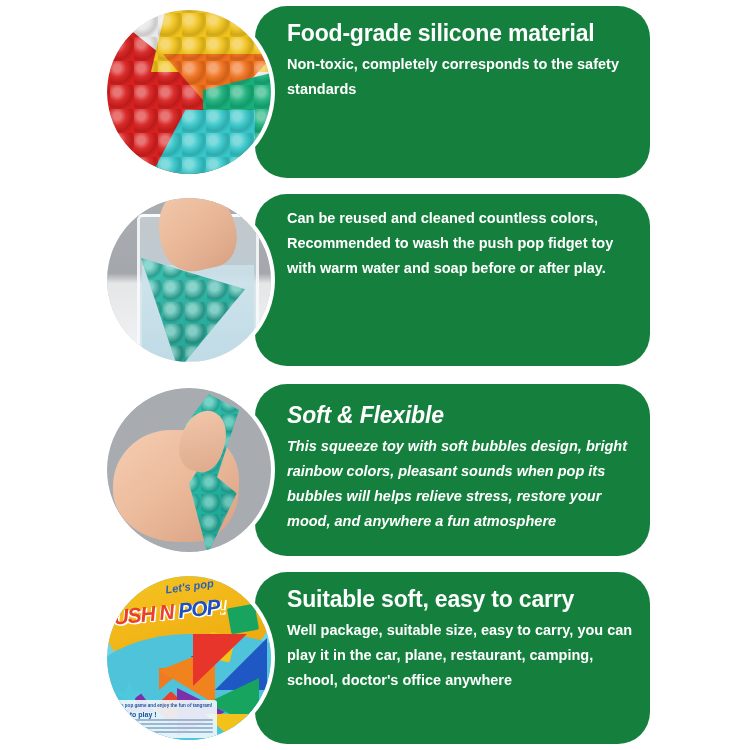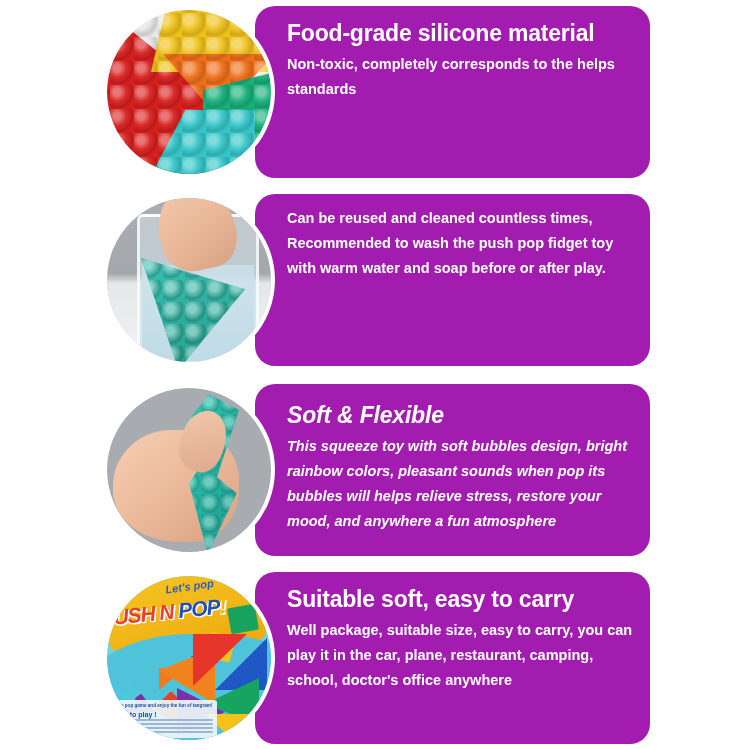--- a/index.html
+++ b/index.html
@@ -27,22 +27,22 @@
     left: 0;
     width: 750px;
   }
 
   .feature-card {
     position: absolute;
     left: 255px;
     width: 395px;
     top: 0;
     bottom: 0;
-    background: #a21caf;
-    border-radius: 20px;
+    background: #15803d;
+    border-radius: 32px;
     box-sizing: border-box;
   }
 
   .card-text {
     position: absolute;
     left: 32px;
     right: 14px;
     top: 14px;
   }
 
@@ -261,42 +261,42 @@
 </style>
 </head>
 <body>
 
 <div class="page">
 
   <div class="feature-row" style="top:6px;height:172px;">
     <div class="feature-card">
       <div class="card-text">
         <div class="card-title">Food-grade silicone material</div>
-        <div class="card-body">Non-toxic,  completely corresponds to the helps standards</div>
+        <div class="card-body">Non-toxic,  completely corresponds to the safety standards</div>
       </div>
     </div>
     <div class="photo-circle" style="top:0;">
       <div class="photo-inner">
         <div class="tangram-bg"></div>
         <div class="tg tg-red"></div>
         <div class="tg tg-yellow"></div>
         <div class="tg tg-orange"></div>
         <div class="tg tg-purple"></div>
         <div class="tg tg-green"></div>
         <div class="tg tg-cyan"></div>
         <div class="tg tg-blue"></div>
         <div class="bubbles"></div>
       </div>
     </div>
   </div>
 
   <div class="feature-row" style="top:194px;height:172px;">
     <div class="feature-card">
       <div class="card-text" style="top:12px;">
-        <div class="card-body">Can be reused and cleaned countless times, Recommended to wash the push pop fidget toy with warm water and soap before or after play.</div>
+        <div class="card-body">Can be reused and cleaned countless colors, Recommended to wash the push pop fidget toy with warm water and soap before or after play.</div>
       </div>
     </div>
     <div class="photo-circle" style="top:0;">
       <div class="photo-inner">
         <div class="wash-bg"></div>
         <div class="beaker">
           <div class="beaker-water"></div>
         </div>
         <div class="wash-toy"></div>
         <div class="wash-toy-bubbles"></div>

